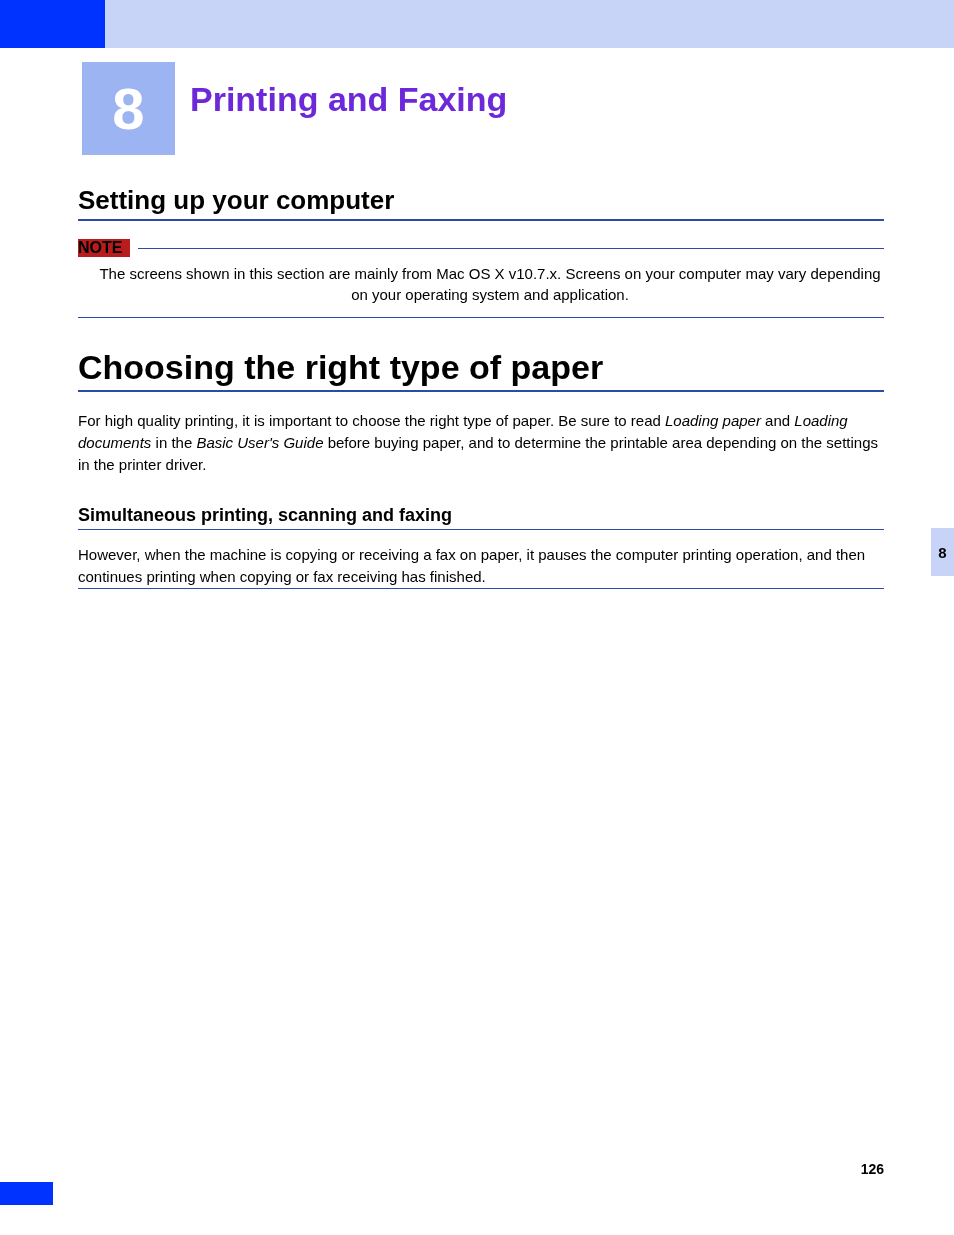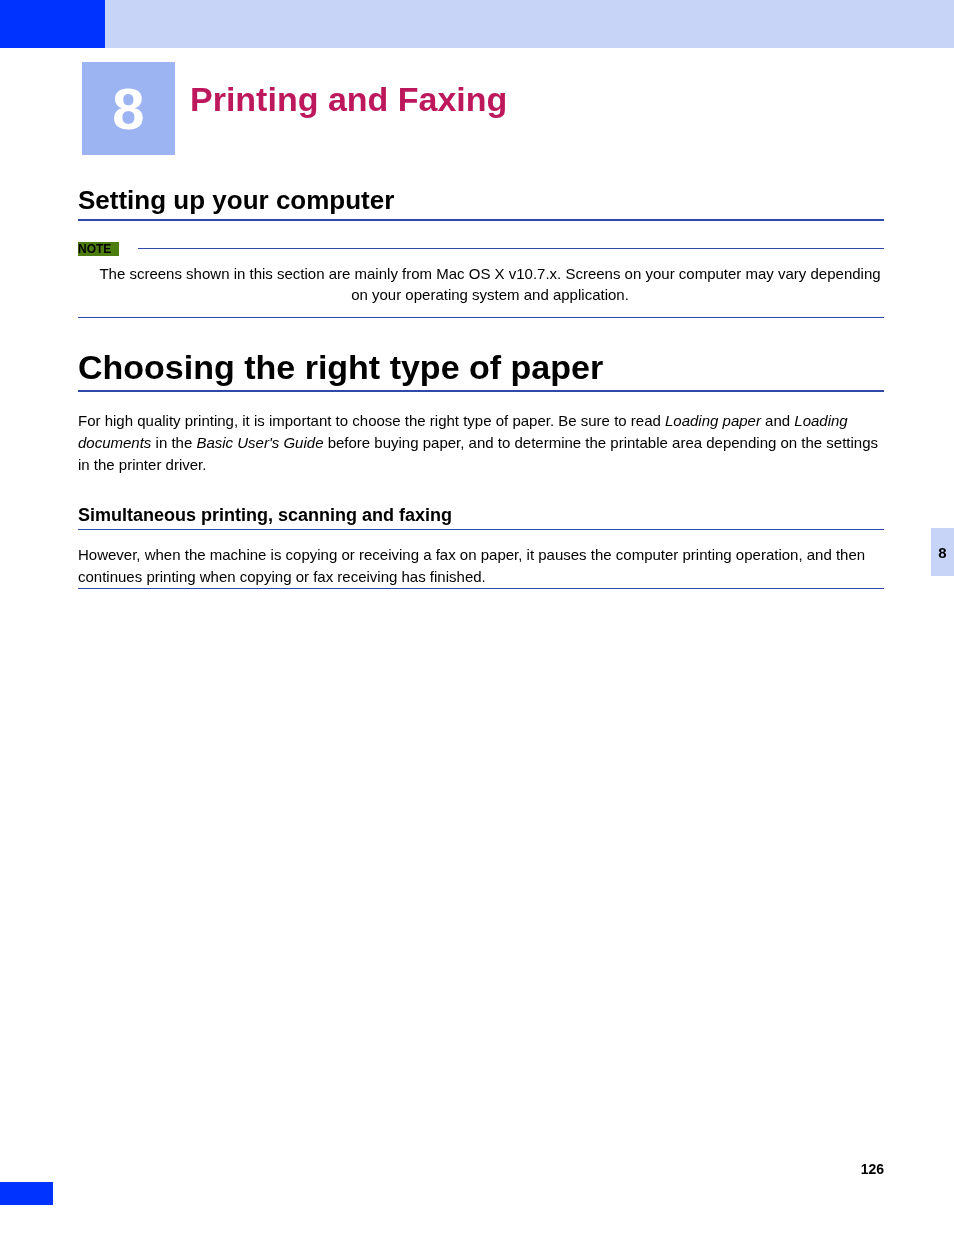--- a/index.html
+++ b/index.html
@@ -47,21 +47,21 @@
       font-weight: bold;
       color: #ffffff;
       font-family: Arial, sans-serif;
     }
     .chapter-title {
       position: absolute;
       top: 80px;
       left: 190px;
       font-size: 34px;
       font-weight: bold;
-      color: #be185d;
+      color: #6d28d9;
     }
     .content {
       position: absolute;
       top: 185px;
       left: 78px;
       right: 70px;
     }
     .h1 {
       font-size: 26px;
       font-weight: bold;
@@ -70,25 +70,25 @@
     .h1-rule {
       border: none;
       border-top: 2px solid #2d4aa8;
       margin-bottom: 18px;
     }
     .note-block {
       position: relative;
       margin-bottom: 16px;
     }
     .note-label {
-      font-size: 12px;
+      font-size: 16px;
       font-weight: bold;
       display: inline-block;
       padding-right: 8px;
-      background: #4d7c0f;
+      background: #b91c1c;
       position: relative;
       z-index: 2;
     }
     .note-top-rule {
       position: absolute;
       top: 9px;
       left: 60px;
       right: 0;
       border-top: 1px solid #2d4aa8;
       z-index: 1;

